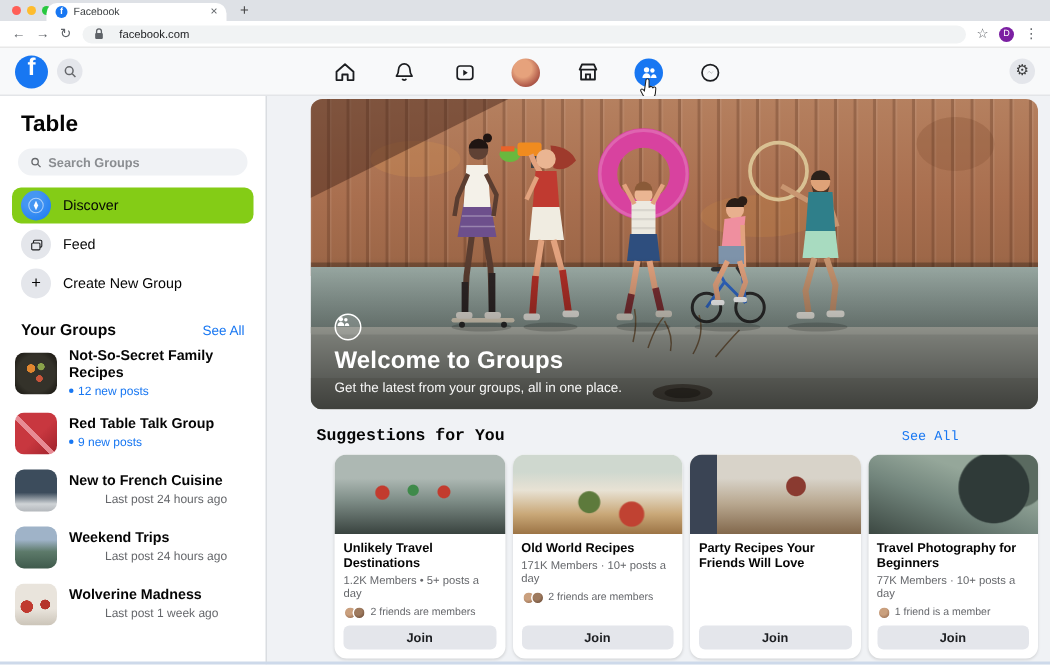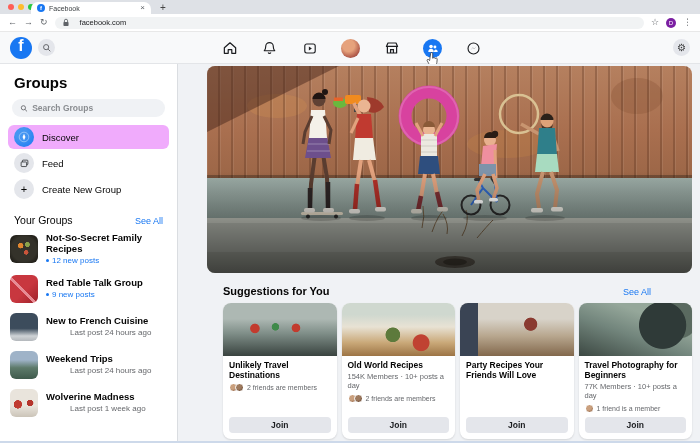--- a/index.html
+++ b/index.html
@@ -54,27 +54,27 @@
 
   
   .sb-title { font-size:15px; font-weight:bold; color:#050505; margin:4px 14px 8px; }
   .sb-search { margin:0 12px 8px; height:18px; background:#f0f2f5; border-radius:9px;
     display:flex; align-items:center; gap:4px; padding:0 8px; }
   .sb-search input { border:none; outline:none; background:transparent; font-size:8.5px;
     color:#050505; width:100%; font-family:"Liberation Sans",sans-serif;font-weight:bold; }
   .sb-search input::placeholder { color:#8a8d91; }
   .sb-row { margin:0 8px 2px; height:24px; border-radius:6px; display:flex; align-items:center;
     gap:8px; padding:0 6px; font-size:9.5px; color:#050505; }
-  .sb-row.active { background:#f0abfc; }
+  .sb-row.active { background:#84cc16; }
   .circle-ic { width:20px; height:20px; border-radius:50%; background:#e4e6eb; display:flex;
     align-items:center; justify-content:center; flex:none; }
   .circle-ic.blue { background:radial-gradient(circle at 35% 30%, #4596f2 0 30%, #1877f2 100%); }
   .plus-glyph { font-size:11px; color:#050505; line-height:1; }
   .yg-head { display:flex; justify-content:space-between; align-items:baseline; margin:13px 14px 2px; }
-  .yg-title { font-size:10.5px; font-weight:normal; color:#050505; }
+  .yg-title { font-size:10.5px; font-weight:bold; color:#050505; }
   .see-all { font-size:9px; color:#1877f2; }
   .grp-row { display:flex; align-items:center; gap:8px; padding:5px 10px; }
   .grp-thumb { width:28px; height:28px; border-radius:6px; flex:none; }
   .grp-name { font-size:9.5px; font-weight:600; color:#050505; line-height:1.15; }
   .grp-sub { font-size:8px; margin-top:1px; display:flex; align-items:center; gap:3px; }
   .grp-sub.new { color:#1877f2; }
   .grp-sub.old { color:#65676b;padding-left:24px; }
   .dot { width:3px; height:3px; border-radius:50%; background:#1877f2; display:inline-block; flex:none; }
   .th1 { background:radial-gradient(circle at 38% 38%, #e0862f 0 11%, transparent 12%),
          radial-gradient(circle at 62% 34%, #8aa34a 0 9%, transparent 10%),
@@ -92,21 +92,21 @@
   
   .hero { width:485px; height:207px; border-radius:8px; overflow:hidden; position:relative; }
   .hero svg { position:absolute; inset:0; }
   .hero-caption { position:absolute; left:16px; bottom:10px; color:#fff; }
   .hero-badge { width:18px; height:18px; border-radius:50%; border:1.5px solid #fff;
     background:rgba(255,255,255,.15); display:flex; align-items:center; justify-content:center; margin-bottom:5px; }
   .hero-title { font-size:16px; font-weight:bold; letter-spacing:.1px; }
   .hero-sub { font-size:9px; margin-top:3px; opacity:.95; }
 
   
-  .sugg-head { width:428px; margin:12px 0 6px 16px; display:flex; justify-content:space-between; align-items:baseline; }
+  .sugg-head { width:428px; margin:12px 0 6px 4px; display:flex; justify-content:space-between; align-items:baseline;font-family:Liberation Mono, monospace; }
   .sugg-title { font-size:11px; font-weight:bold; color:#050505; }
   .cards { display:flex; gap:5px; margin-left:16px; }
   .card { width:123px; height:136px; background:#fff; border-radius:8px; overflow:hidden;
     box-shadow:0 1px 2px rgba(0,0,0,.12); display:flex; flex-direction:column; }
   .cover { height:53px; flex:none; }
   .cv1 { background:radial-gradient(circle at 28% 48%, #c23b2e 0 5%, transparent 6%),
          radial-gradient(circle at 46% 45%, #3f8a4a 0 5%, transparent 6%),
          radial-gradient(circle at 64% 47%, #c23b2e 0 5%, transparent 6%),
          linear-gradient(180deg,#adb8b3 0 30%, #7e8d87 58%, #39433f 100%); }
   .cv2 { background:radial-gradient(circle at 70% 75%, #c04232 0 9%, transparent 10%),
@@ -220,21 +220,21 @@
       </svg>
     </span>
   </div>
 
   <span class="hdr-gear">⚙</span>
 </div>
 
 <div class="workspace">
 
   <div class="sidebar">
-    <div class="sb-title">Groups</div>
+    <div class="sb-title">Table</div>
 
     <div class="sb-search">
       <svg width="9" height="9" viewBox="0 0 14 14">
         <circle cx="5.8" cy="5.8" r="3.6" fill="none" stroke="#65676b" stroke-width="1.5"></circle>
         <line x1="8.6" y1="8.6" x2="12" y2="12" stroke="#65676b" stroke-width="1.5"></line>
       </svg>
       <input placeholder="Search Groups" style="">
     </div>
 
     <div class="sb-row active">
@@ -458,49 +458,62 @@
           <path d="M330,88 L350,88 L352,106 L328,106 Z" fill="#a8dbc0"></path>
           <path d="M336,106 L330,128 L332,142" stroke="#c89570" stroke-width="4" fill="none"></path>
           <path d="M344,106 L350,124 L348,142" stroke="#c89570" stroke-width="4" fill="none"></path>
           <rect x="324" y="142" width="12" height="4.5" rx="2" fill="#f4f2ea"></rect>
           <rect x="344" y="141" width="12" height="4.5" rx="2" fill="#f4f2ea"></rect>
         </g>
 
         <rect y="105" width="485" height="102" fill="url(#fade)"></rect>
       </svg>
 
+      <div class="hero-caption">
+        <div class="hero-badge">
+          <svg width="11" height="11" viewBox="0 0 16 16">
+            <circle cx="6.2" cy="5.6" r="2.1" fill="#fff"></circle>
+            <circle cx="11" cy="6.1" r="1.7" fill="#fff"></circle>
+            <path d="M2.9 12.2 c0-2.5 1.5-3.9 3.3-3.9 s3.3 1.4 3.3 3.9 Z" fill="#fff"></path>
+            <path d="M9.9 12.2 c0-1.9 1-3.1 2.2-3.1 s2.2 1.2 2.2 3.1 Z" fill="#fff"></path>
+          </svg>
+        </div>
+        <div class="hero-title">Welcome to Groups</div>
+        <div class="hero-sub">Get the latest from your groups, all in one place.</div>
+      </div>
     </div>
 
     <div class="sugg-head">
       <span class="sugg-title">Suggestions for You</span>
       <span class="see-all">See All</span>
     </div>
 
     <div class="cards">
 
       <div class="card">
         <div class="cover cv1"></div>
         <div class="card-body">
           <div class="card-title">Unlikely Travel Destinations</div>
+          <div class="card-meta">1.2K Members • 5+ posts a day</div>
           <div class="friends">
             <span class="f-avs">
                 <span class="f-av"></span>
                 <span class="f-av"></span>
               </span>
             <span class="friends-label">2 friends are members</span>
           </div>
           <button class="join-btn">Join</button>
         </div>
       </div>
 
       <div class="card">
         <div class="cover cv2"></div>
         <div class="card-body">
           <div class="card-title">Old World Recipes</div>
-          <div class="card-meta">154K Members · 10+ posts a day</div>
+          <div class="card-meta">171K Members · 10+ posts a day</div>
           <div class="friends">
             <span class="f-avs">
                 <span class="f-av"></span>
                 <span class="f-av"></span>
               </span>
             <span class="friends-label">2 friends are members</span>
           </div>
           <button class="join-btn">Join</button>
         </div>
       </div>

